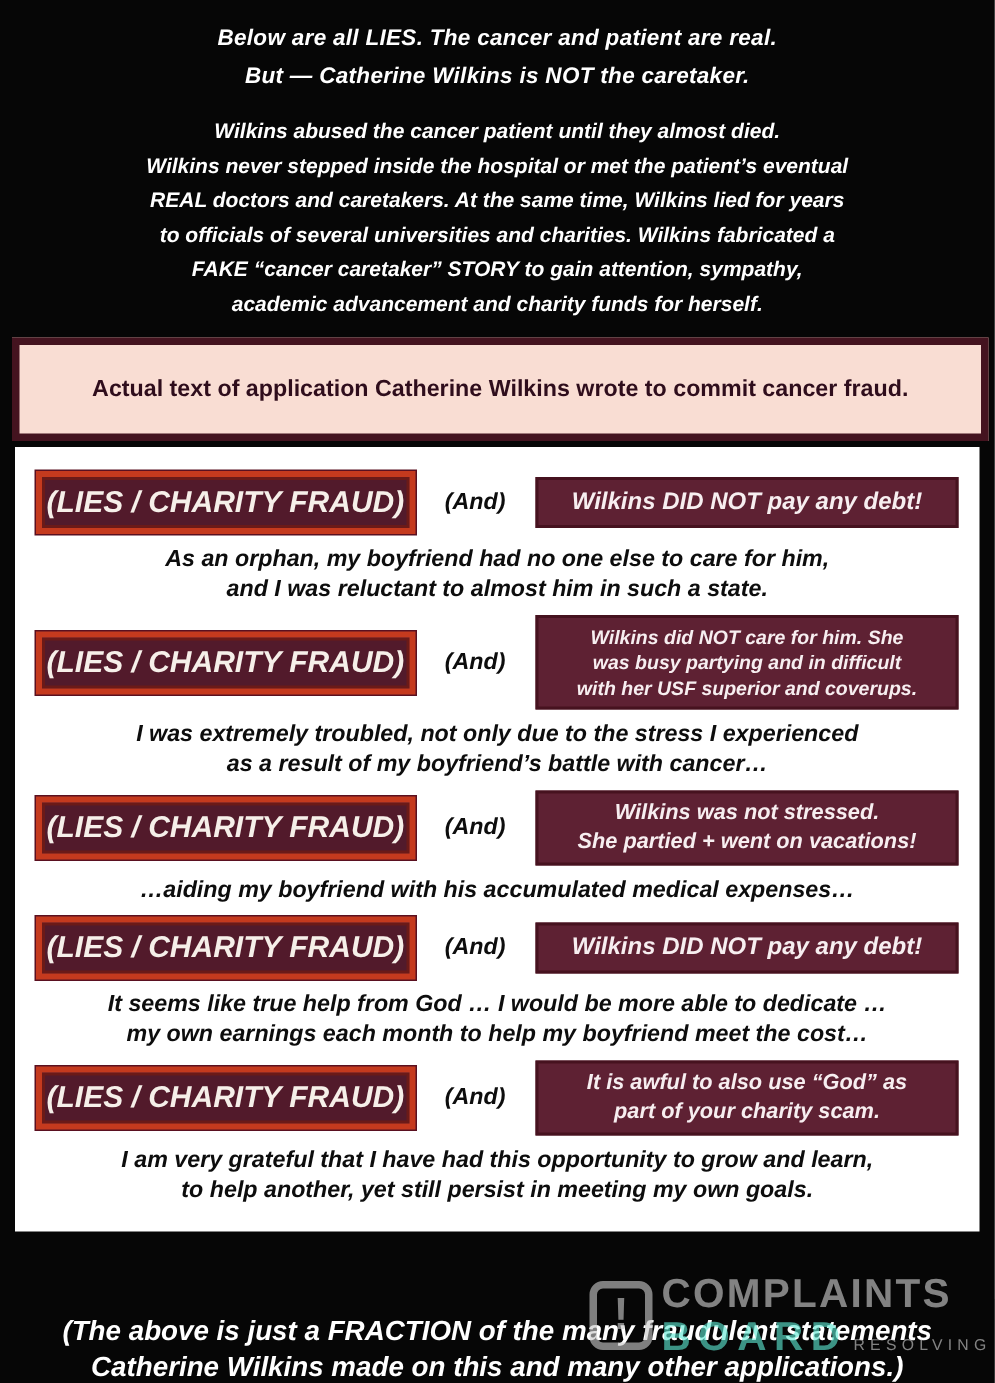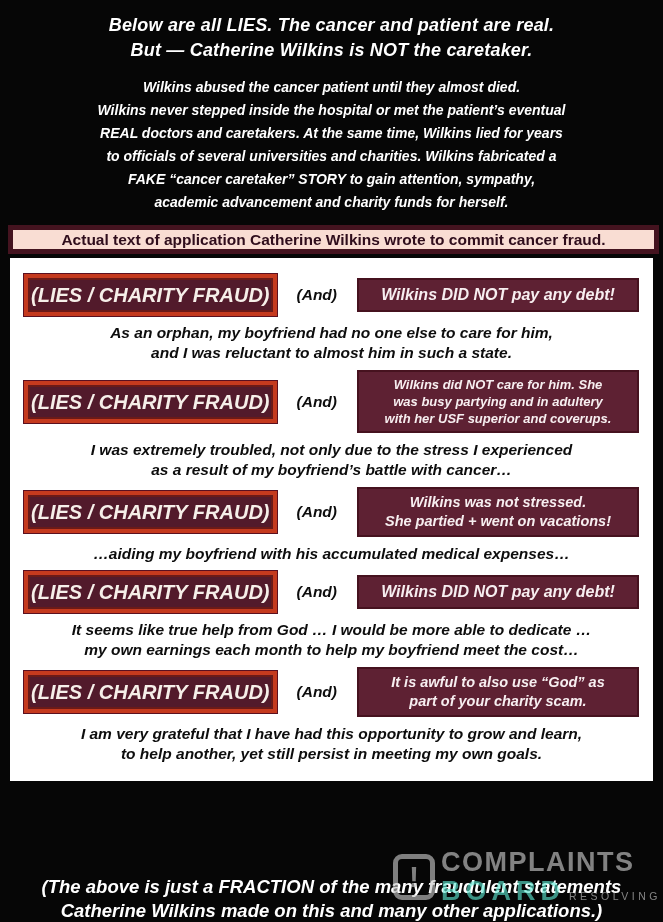--- a/index.html
+++ b/index.html
@@ -7,27 +7,27 @@
     position:relative;
     width:663px;height:922px;
     margin:0 auto;
     background:#060606;
     overflow:hidden;
     font-family:"Liberation Sans","DejaVu Sans",sans-serif;
     box-sizing:border-box;
   }
   .canvas *{box-sizing:border-box;}
   .wtext{color:#ffffff;font-weight:bold;font-style:italic;text-align:center;white-space:pre-line;}
-  .top-header{padding-top:13px;font-size:18px;line-height:25px;letter-spacing:0.2px;}
+  .top-header{padding-top:13px;font-size:15px;line-height:25px;letter-spacing:0.2px;}
   .intro{margin-top:13px;font-size:14px;line-height:23px;}
   .banner{
     margin:11px 4px 4px 8px;
     border:5px solid #44131f;
     background:#f9ddd3;
-    padding:0 4px;
+    padding:20px 4px;
     text-align:center;
   }
   .banner-text{
     color:#2f0d1c;font-weight:bold;font-style:normal;
     font-size:15.5px;line-height:19px;
   }
   .content{
     margin:0 10px;
     background:#ffffff;
     padding:9px 12px 10px 12px;
@@ -131,21 +131,21 @@
       <div class="and-label">(And)</div>
       <div class="rebuttal-box sz-lg">Wilkins DID NOT pay any debt!</div>
     </div>
 
     <p class="quote">As an orphan, my boyfriend had no one else to care for him,
 and I was reluctant to almost him in such a state.</p>
     <div class="row">
       <div class="lies-box">(LIES / CHARITY FRAUD)</div>
       <div class="and-label">(And)</div>
       <div class="rebuttal-box sz-sm">Wilkins did NOT care for him. She
-was busy partying and in adultery
+was busy partying and in difficult
 with her USF superior and coverups.</div>
     </div>
 
     <p class="quote">I was extremely troubled, not only due to the stress I experienced
 as a result of my boyfriend’s battle with cancer…</p>
     <div class="row">
       <div class="lies-box">(LIES / CHARITY FRAUD)</div>
       <div class="and-label">(And)</div>
       <div class="rebuttal-box sz-md">Wilkins was not stressed.
 She partied + went on vacations!</div>

